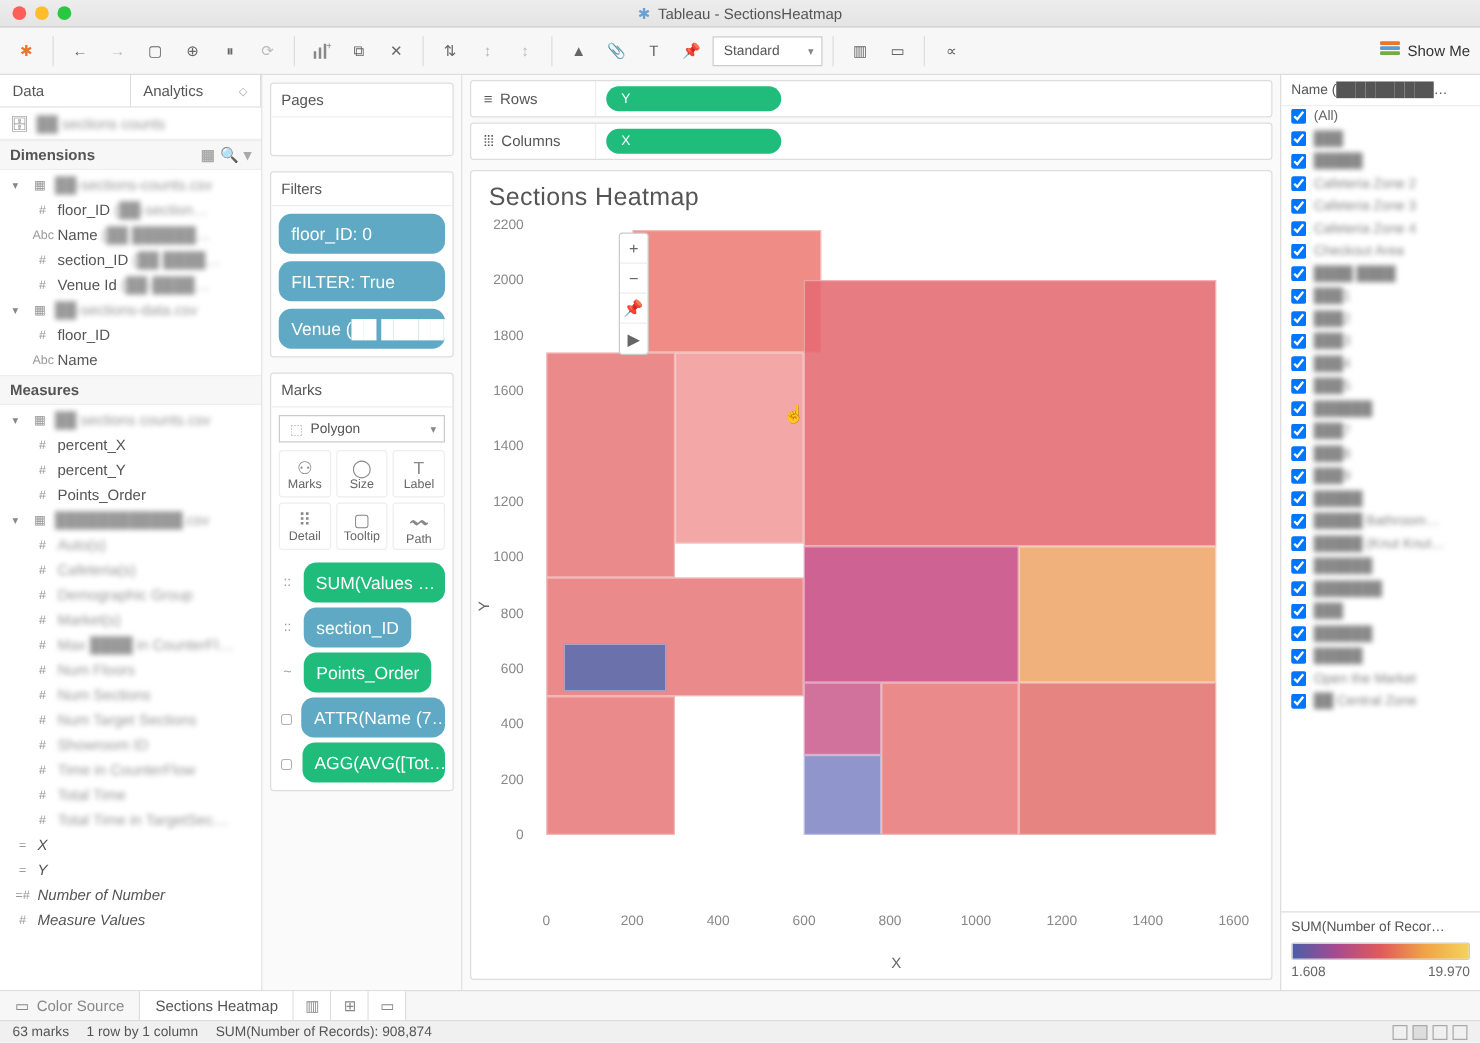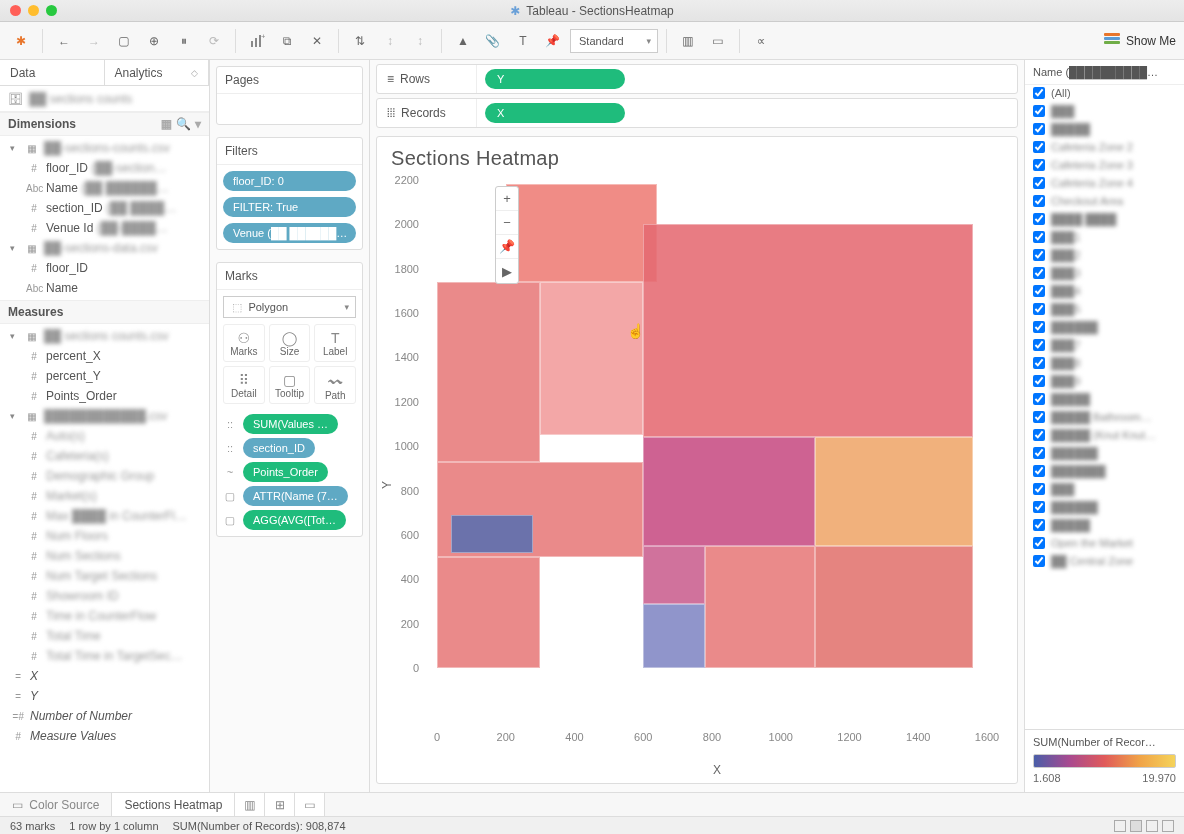--- a/index.html
+++ b/index.html
@@ -47,21 +47,21 @@
 .tree-row.l1 { padding-left: 10px; }
 .tree-row.l2 { padding-left: 26px; }
 .tree-row .caret { width:10px; color:#888; font-size:9px; }
 .tree-row .blur { filter: blur(2px); color:#999; }
 .tree-row.italic { font-style: italic; }
 
 
 .card { margin: 6px; border:1px solid #ddd; background:#fff; border-radius:3px; }
 .card-hd { padding: 6px 8px; font-size: 12px; font-weight: 500; border-bottom:1px solid #eee; }
 .card-body { padding: 6px; display:flex; flex-direction:column; gap:6px; }
-.pill { height: 20px; border-radius: 10px; background: #47b5a8; color: #fff; font-size: 11px; display:inline-flex; align-items:center; padding:1px 10px; overflow:hidden; white-space:nowrap; text-overflow:ellipsis; max-width:100%; }
+.pill { height: 32px; border-radius: 10px; background: #47b5a8; color: #fff; font-size: 14px; display:inline-flex; align-items:center; padding:1px 10px; overflow:hidden; white-space:nowrap; text-overflow:ellipsis; max-width:100%; }
 .pill.blue { background:#5fa9c4; }
 .pill.green { background:#1fbc7c; }
 
 .marks-select { border:1px solid #ccc; height:22px; display:flex; align-items:center; padding:0 8px; font-size:11px; position:relative; background:#fff;}
 .marks-select::after { content:"▾"; position:absolute; right:6px; color:#888; font-size:9px;}
 .marks-grid { display:grid; grid-template-columns:repeat(3,1fr); gap:4px; }
 .marks-cell { border:1px solid #eee; border-radius:3px; height:38px; display:flex; flex-direction:column; align-items:center; justify-content:center; font-size:10px; color:#666; cursor:pointer; background:#fff;}
 .marks-cell .mi { font-size:14px; color:#888; }
 
 .mark-pill-row { display:flex; align-items:center; gap:6px; }
@@ -425,21 +425,21 @@
         </div>
       <div class="shelf-body">
           <div class="shelf-pill">
             <span>Y</span>
           </div>
         </div>
     </div>
     <div class="shelf-row">
       <div class="shelf-label">
           <span>⦙⦙⦙</span>
-          <span>Records</span>
+          <span>Columns</span>
         </div>
       <div class="shelf-body">
           <div class="shelf-pill">
             <span>X</span>
           </div>
         </div>
     </div>
 
     <div class="viz-card">
       <div class="viz-title">Sections Heatmap</div>

